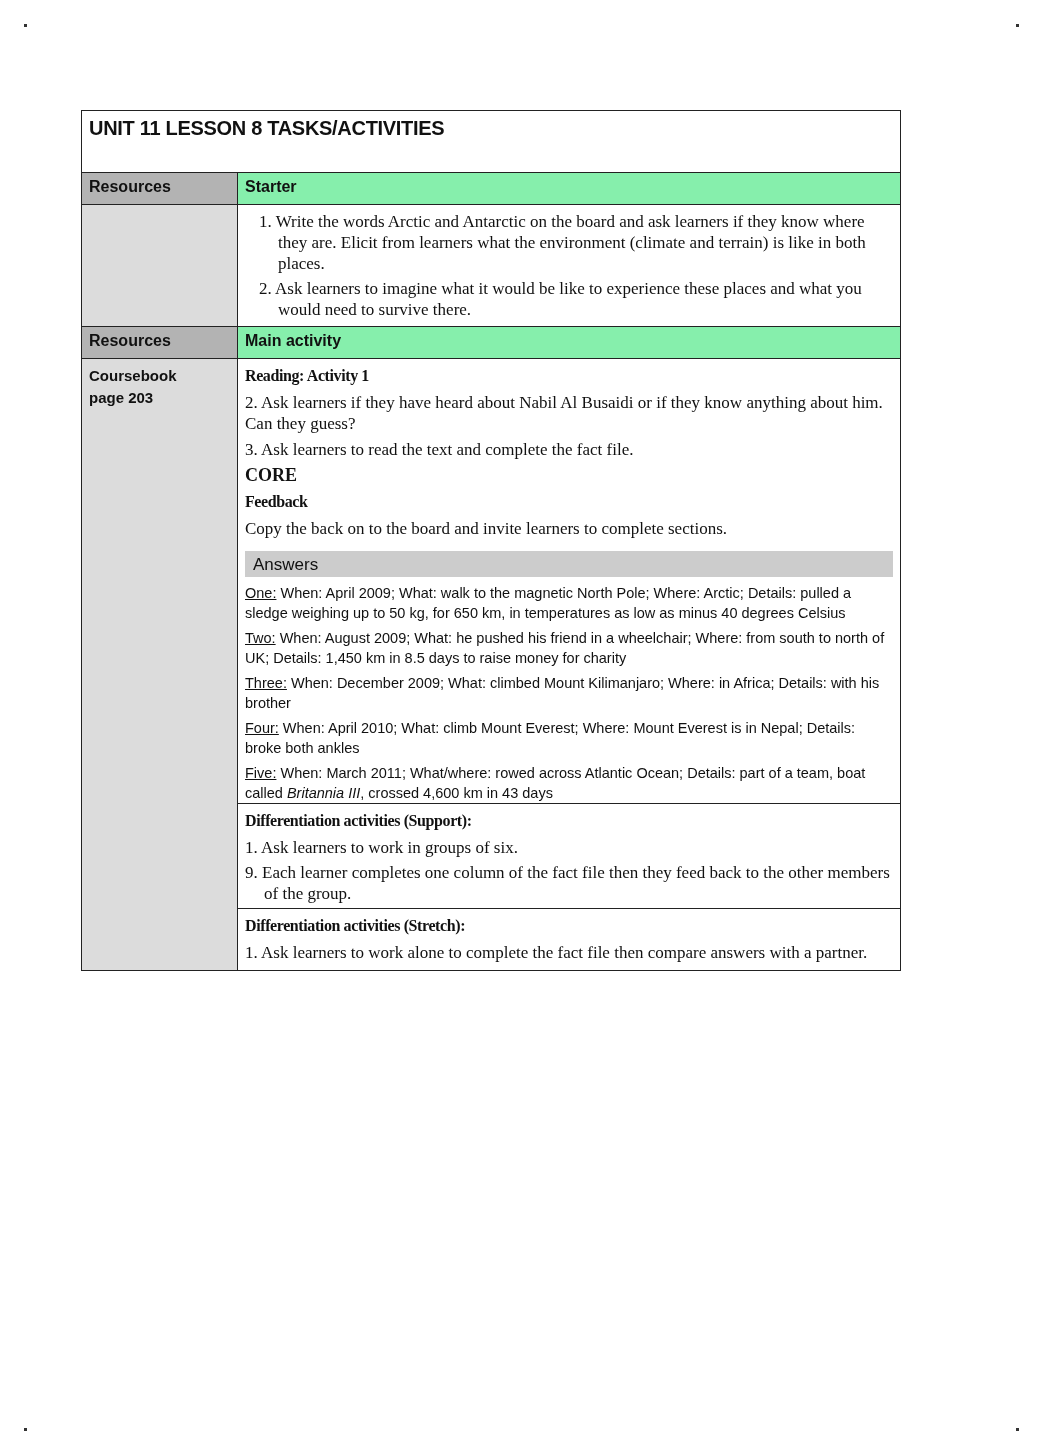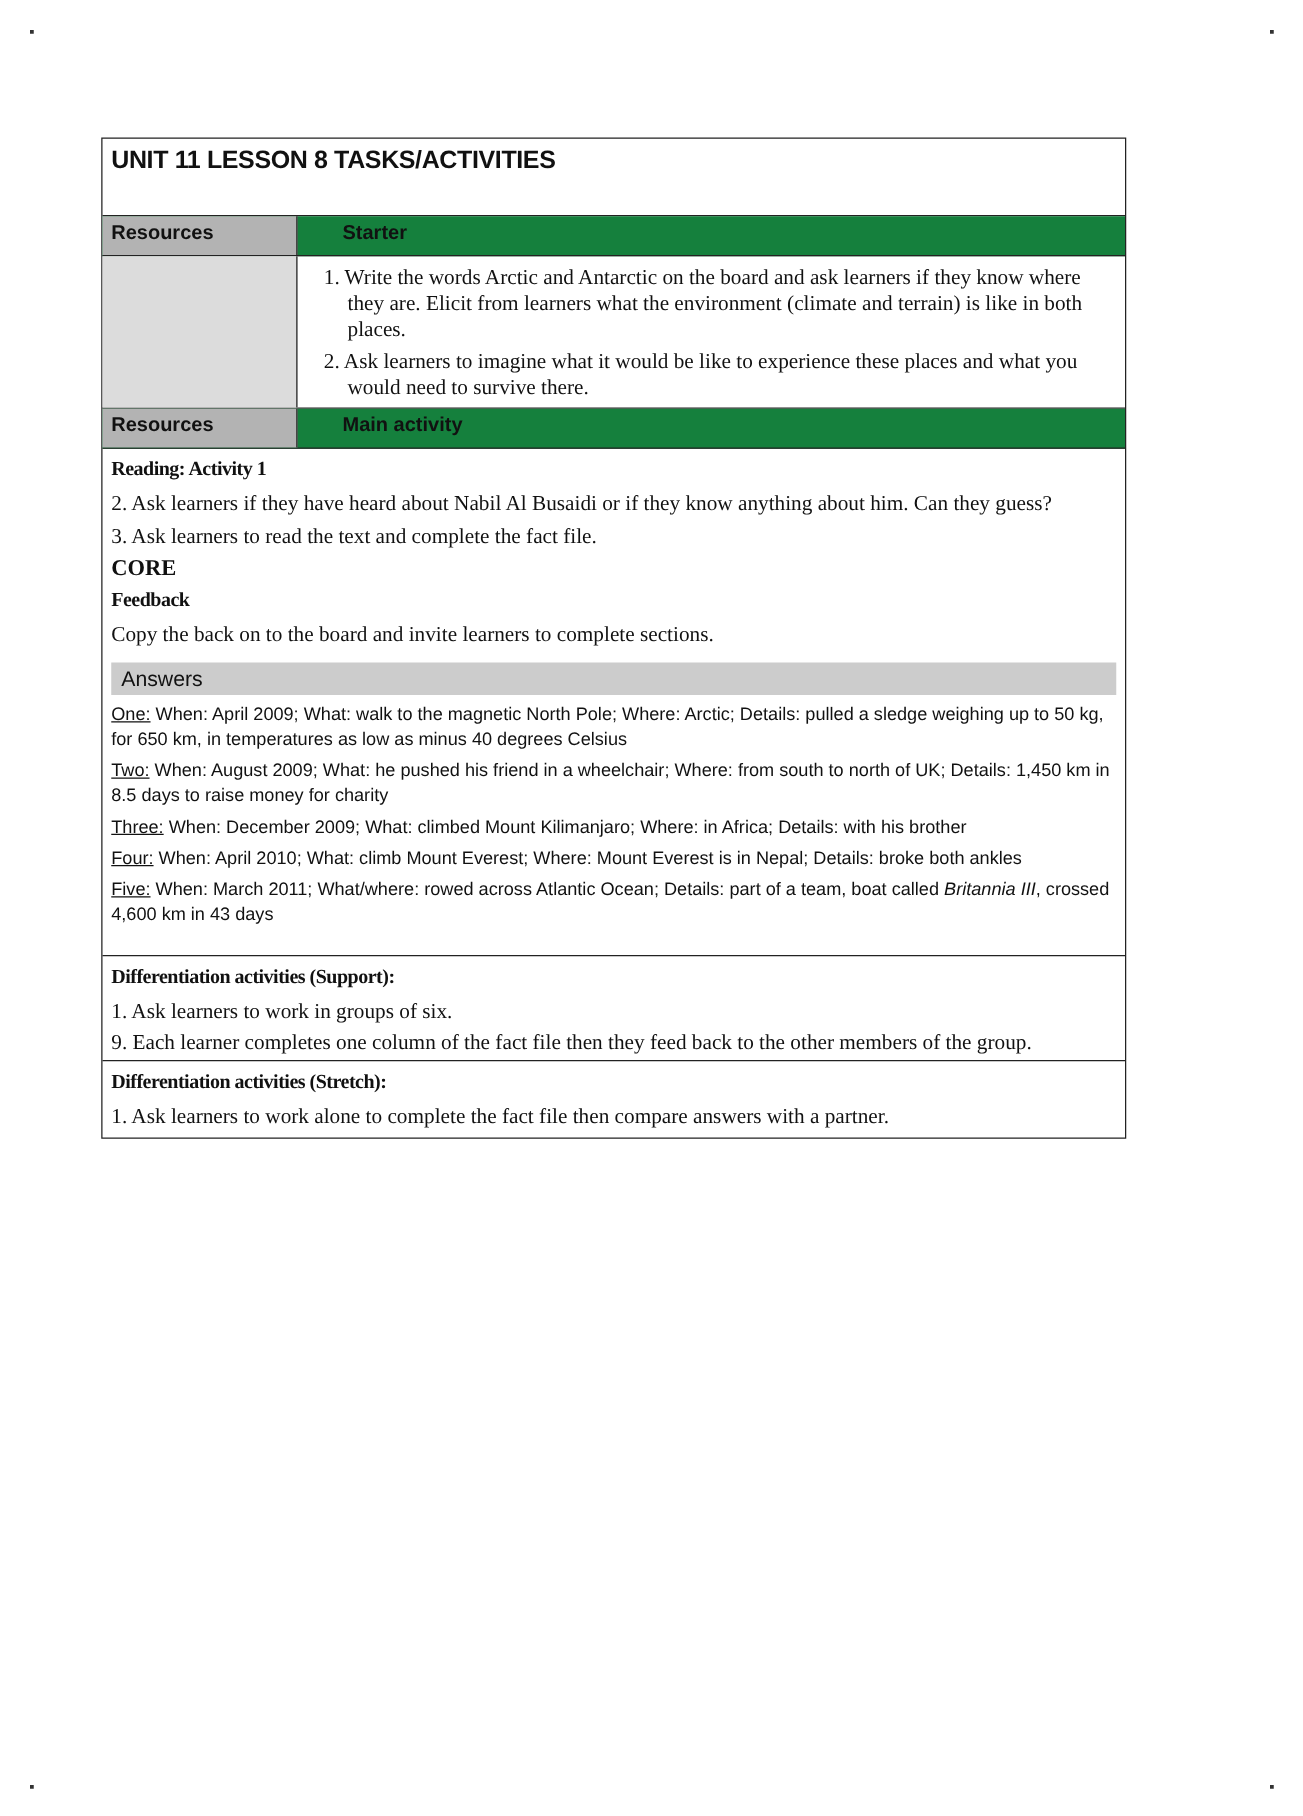--- a/index.html
+++ b/index.html
@@ -15,21 +15,21 @@
       padding: 6px 7px;
     }
     .title { font-weight: bold; font-size: 20px; letter-spacing: -0.3px; }
     .row { display: flex; }
     .col-left {
       width: 156px; flex: 0 0 156px; background: #dcdcdc;
       border-right: 1.5px solid #222; box-sizing: border-box;
       padding: 6px 7px; font-weight: bold; font-size: 15px;
     }
     .col-right { flex: 1; box-sizing: border-box; padding: 6px 7px; }
-    .head-row { background: #15803d; height: 31px; border-bottom: 1px solid #222; gap: 29px; }
+    .head-row { background: #86efac; height: 31px; border-bottom: 1px solid #222; }
     .head-row .col-left { background: #b3b3b3; padding-top: 5px; font-size: 16px; }
     .head-row .col-right { font-weight: bold; font-size: 16px; padding-top: 5px; }
     .serif { font-family: "Liberation Serif", serif; font-size: 17px; line-height: 21px; }
     .ol-item { padding-left: 19px; text-indent: -19px; margin-bottom: 4px; }
     .para { margin-bottom: 5px; }
     .section-label { font-weight: bold; font-size: 16px; letter-spacing: -0.4px; margin-bottom: 6px; }
     .core { font-weight: bold; font-size: 18px; margin-bottom: 5px; }
     .answers-bar {
       background: #cccccc; font-family: "Liberation Sans", sans-serif;
       font-size: 17px; padding: 3px 8px; margin: 12px 0 6px 0; height: 20px;
@@ -62,20 +62,23 @@
       <div class="ol-item">1. Write the words Arctic and Antarctic on the board and ask learners if they know where they are. Elicit from learners what the environment (climate and terrain) is like in both places.</div>
       <div class="ol-item" style="margin-bottom:0">2. Ask learners to imagine what it would be like to experience these places and what you would need to survive there.</div>
     </div>
   </div>
 
   <div class="row head-row">
     <div class="col-left">Resources</div>
     <div class="col-right">Main activity</div>
   </div>
   <div class="row">
+    <div class="col-left" style="font-size:15px;line-height:22px;padding-top:6px;">
+      <div style="width:110px;">Coursebook page 203</div>
+    </div>
     <div class="col-right serif">
       <div class="section-label">Reading: Activity 1</div>
       <div class="para">2. Ask learners if they have heard about Nabil Al Busaidi or if they know anything about him. Can they guess?</div>
       <div class="para">3. Ask learners to read the text and complete the fact file.</div>
       <div class="core">CORE</div>
       <div class="section-label">Feedback</div>
       <div class="para">Copy the back on to the board and invite learners to complete sections.</div>
 
       <div class="answers-bar">Answers</div>
 
@@ -84,21 +87,21 @@
       </div>
       <div class="ans">
         <u>Two:</u><span> When: August 2009; What: he pushed his friend in a wheelchair; Where: from south to north of UK; Details: 1,450 km in 8.5 days to raise money for charity</span>
       </div>
       <div class="ans">
         <u>Three:</u><span> When: December 2009; What: climbed Mount Kilimanjaro; Where: in Africa; Details: with his brother</span>
       </div>
       <div class="ans">
         <u>Four:</u><span> When: April 2010; What: climb Mount Everest; Where: Mount Everest is in Nepal; Details: broke both ankles</span>
       </div>
-      <div class="ans" style="margin-bottom:22px;">
+      <div class="ans" style="margin-bottom:0;">
         <u>Five:</u><span> When: March 2011; What/where: rowed across Atlantic Ocean; Details: part of a team, boat called </span><i>Britannia III</i><span>, crossed 4,600 km in 43 days</span>
       </div>
 
       <div class="sep-block">
         <div class="section-label">Differentiation activities (Support):</div>
         <div class="ol-item">1. Ask learners to work in groups of six.</div>
         <div class="ol-item">9. Each learner completes one column of the fact file then they feed back to the other members of the group.</div>
       </div>
 
       <div class="sep-block">

